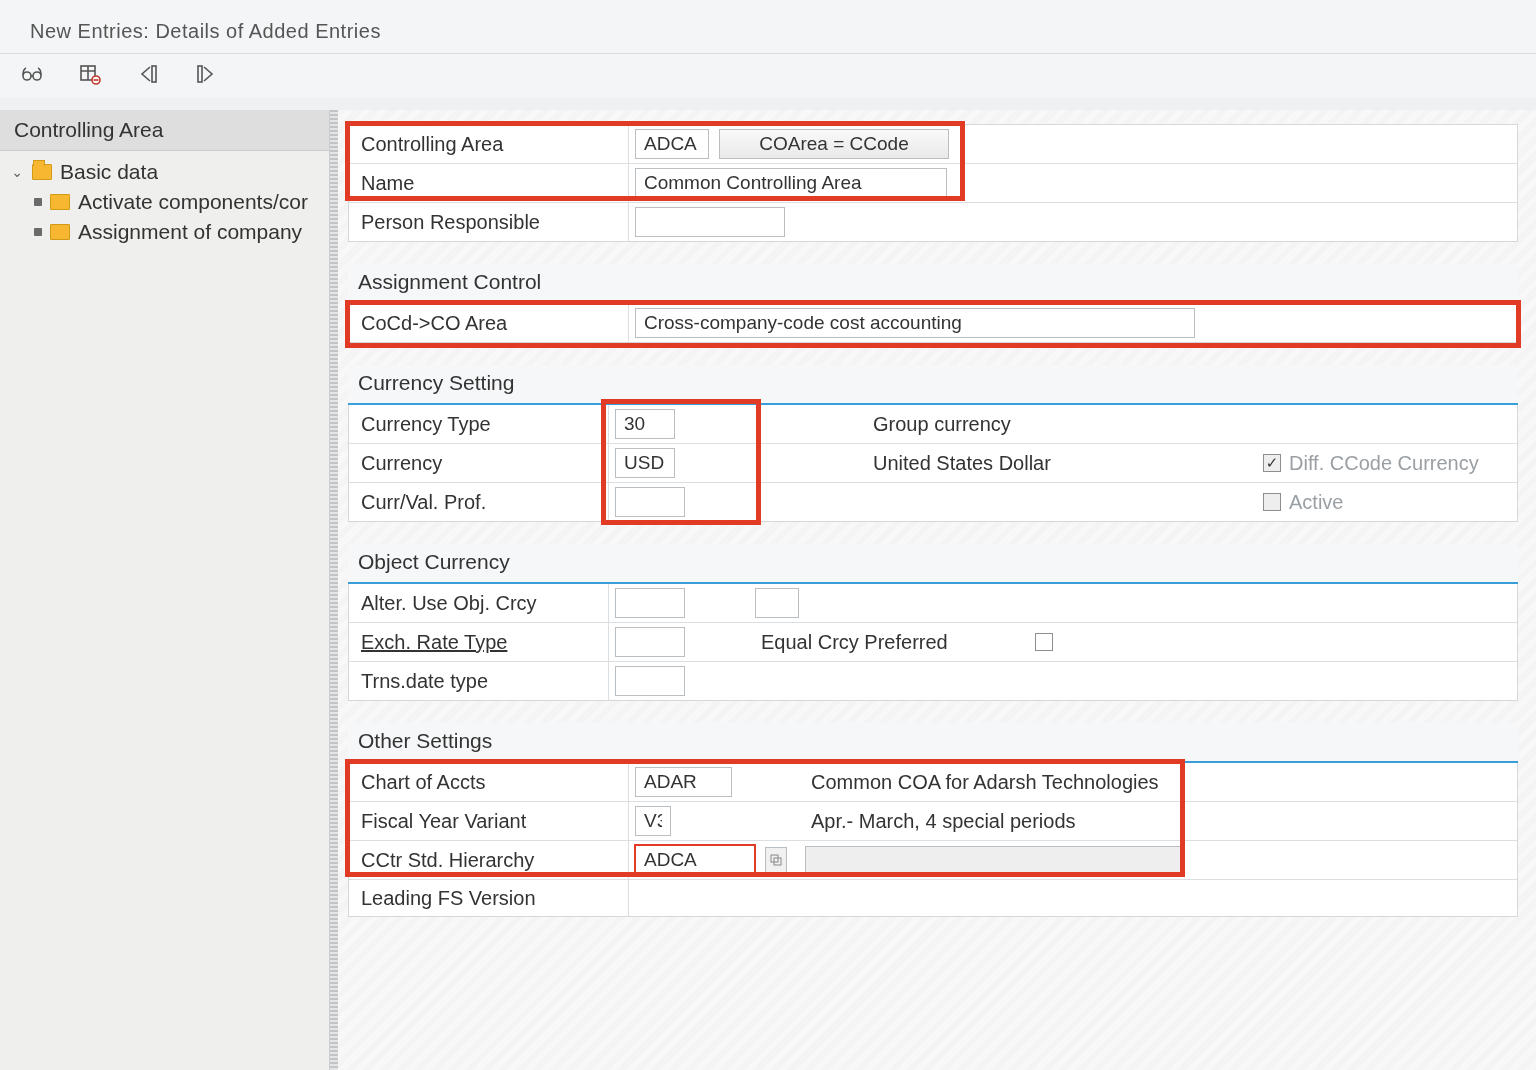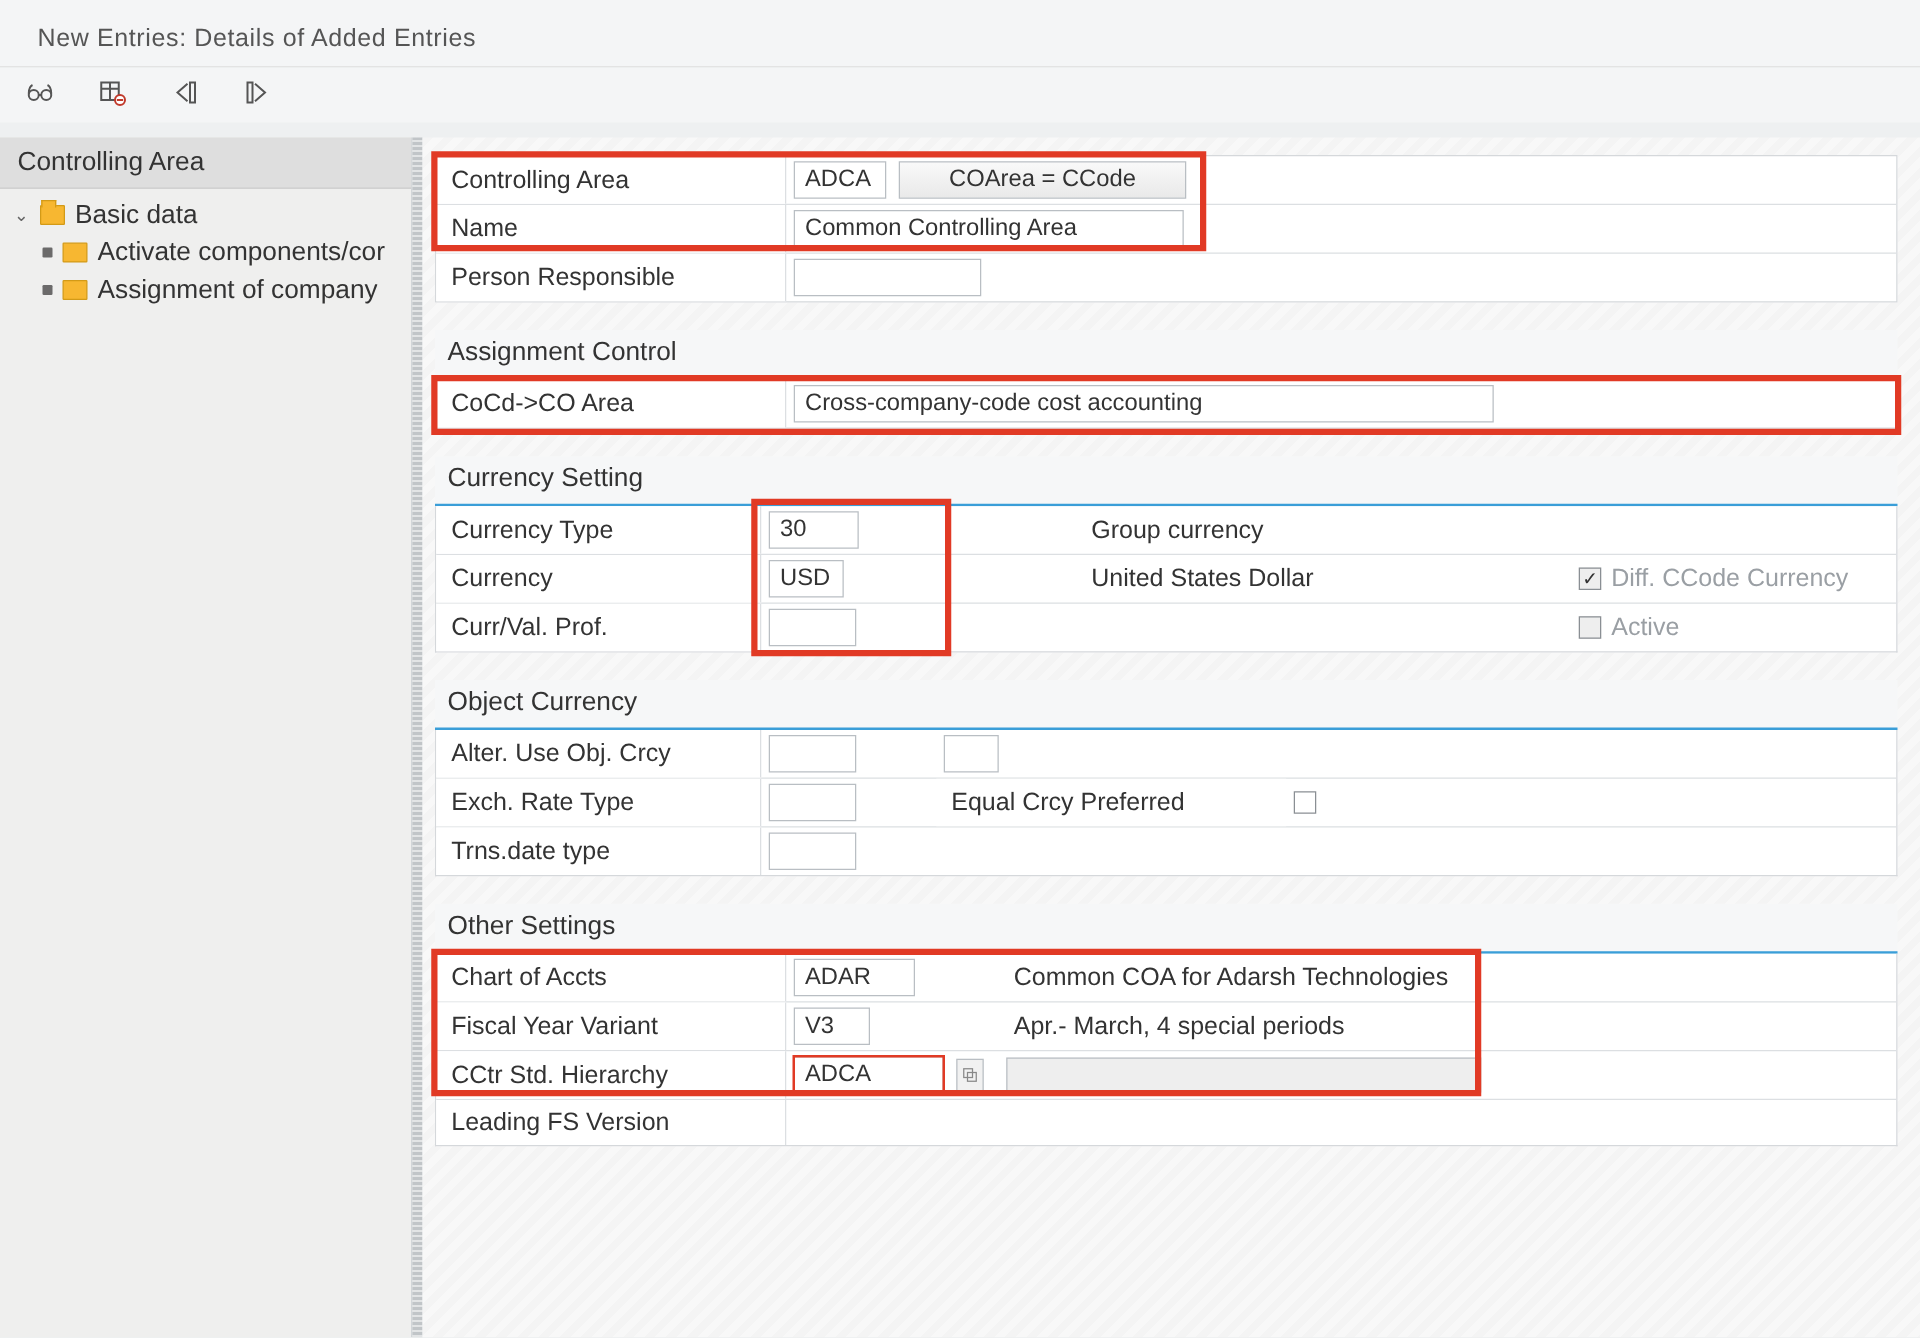--- a/index.html
+++ b/index.html
@@ -153,21 +153,21 @@
       </div>
     </div>
 
     <div class="group rel">
       <div class="group-title">Currency Setting</div>
       <div class="group-body rel">
         <div class="abs hl-red-box" style="top:-6px;left:252px;width:160px;height:126px;pointer-events:none;"></div>
         <div class="row">
           <div class="lbl" style="width:260px;">Currency Type</div>
           <div class="valcell" style="min-width:160px;">
-            <input class="inp" style="width: 72px;" value="30">
+            <input class="inp" style="width: 60px;" value="30">
           </div>
           <div class="valcell" style="flex:1.6;">
             <span class="desc">Group currency</span>
           </div>
           <div class="valcell" style="width:260px;flex:none;"></div>
         </div>
         <div class="row">
           <div class="lbl" style="width:260px;">Currency</div>
           <div class="valcell" style="min-width:160px;">
             <input class="inp" style="width: 60px;" value="USD">
@@ -200,21 +200,21 @@
         <div class="row">
           <div class="lbl" style="width:260px;">Alter. Use Obj. Crcy</div>
           <div class="valcell" style="width:140px;flex:none;">
             <input class="inp" style="width: 70px;" value="">
           </div>
           <div class="valcell">
             <input class="inp" style="width: 44px;" value="">
           </div>
         </div>
         <div class="row">
-          <div class="lbl" style="width:260px;">Exch. Rate Type</div>
+          <div class="lbl" style="width:260px;text-decoration:underline;">Exch. Rate Type</div>
           <div class="valcell" style="width:140px;flex:none;">
             <input class="inp" style="width: 70px;" value="">
           </div>
           <div class="lbl" style="width:280px;border-right:none;">Equal Crcy Preferred</div>
           <div class="valcell">
             <span class="chk"></span>
           </div>
         </div>
         <div class="row">
           <div class="lbl" style="width:260px;">Trns.date type</div>
@@ -234,21 +234,21 @@
           <div class="valcell" style="width:170px;flex:none;">
             <input class="inp" style="width: 97px;" value="ADAR">
           </div>
           <div class="valcell">
             <span class="desc">Common COA for Adarsh Technologies</span>
           </div>
         </div>
         <div class="row">
           <div class="lbl">Fiscal Year Variant</div>
           <div class="valcell" style="width:170px;flex:none;">
-            <input class="inp" style="width: 61px;" value="V3">
+            <input class="inp" style="width: 36px;" value="V3">
           </div>
           <div class="valcell">
             <span class="desc">Apr.- March, 4 special periods</span>
           </div>
         </div>
         <div class="row">
           <div class="lbl">CCtr Std. Hierarchy</div>
           <div class="valcell" style="width:170px;flex:none;">
             <input class="inp active-inp" style="width: 120px;" value="ADCA">
             <span class="f4">

